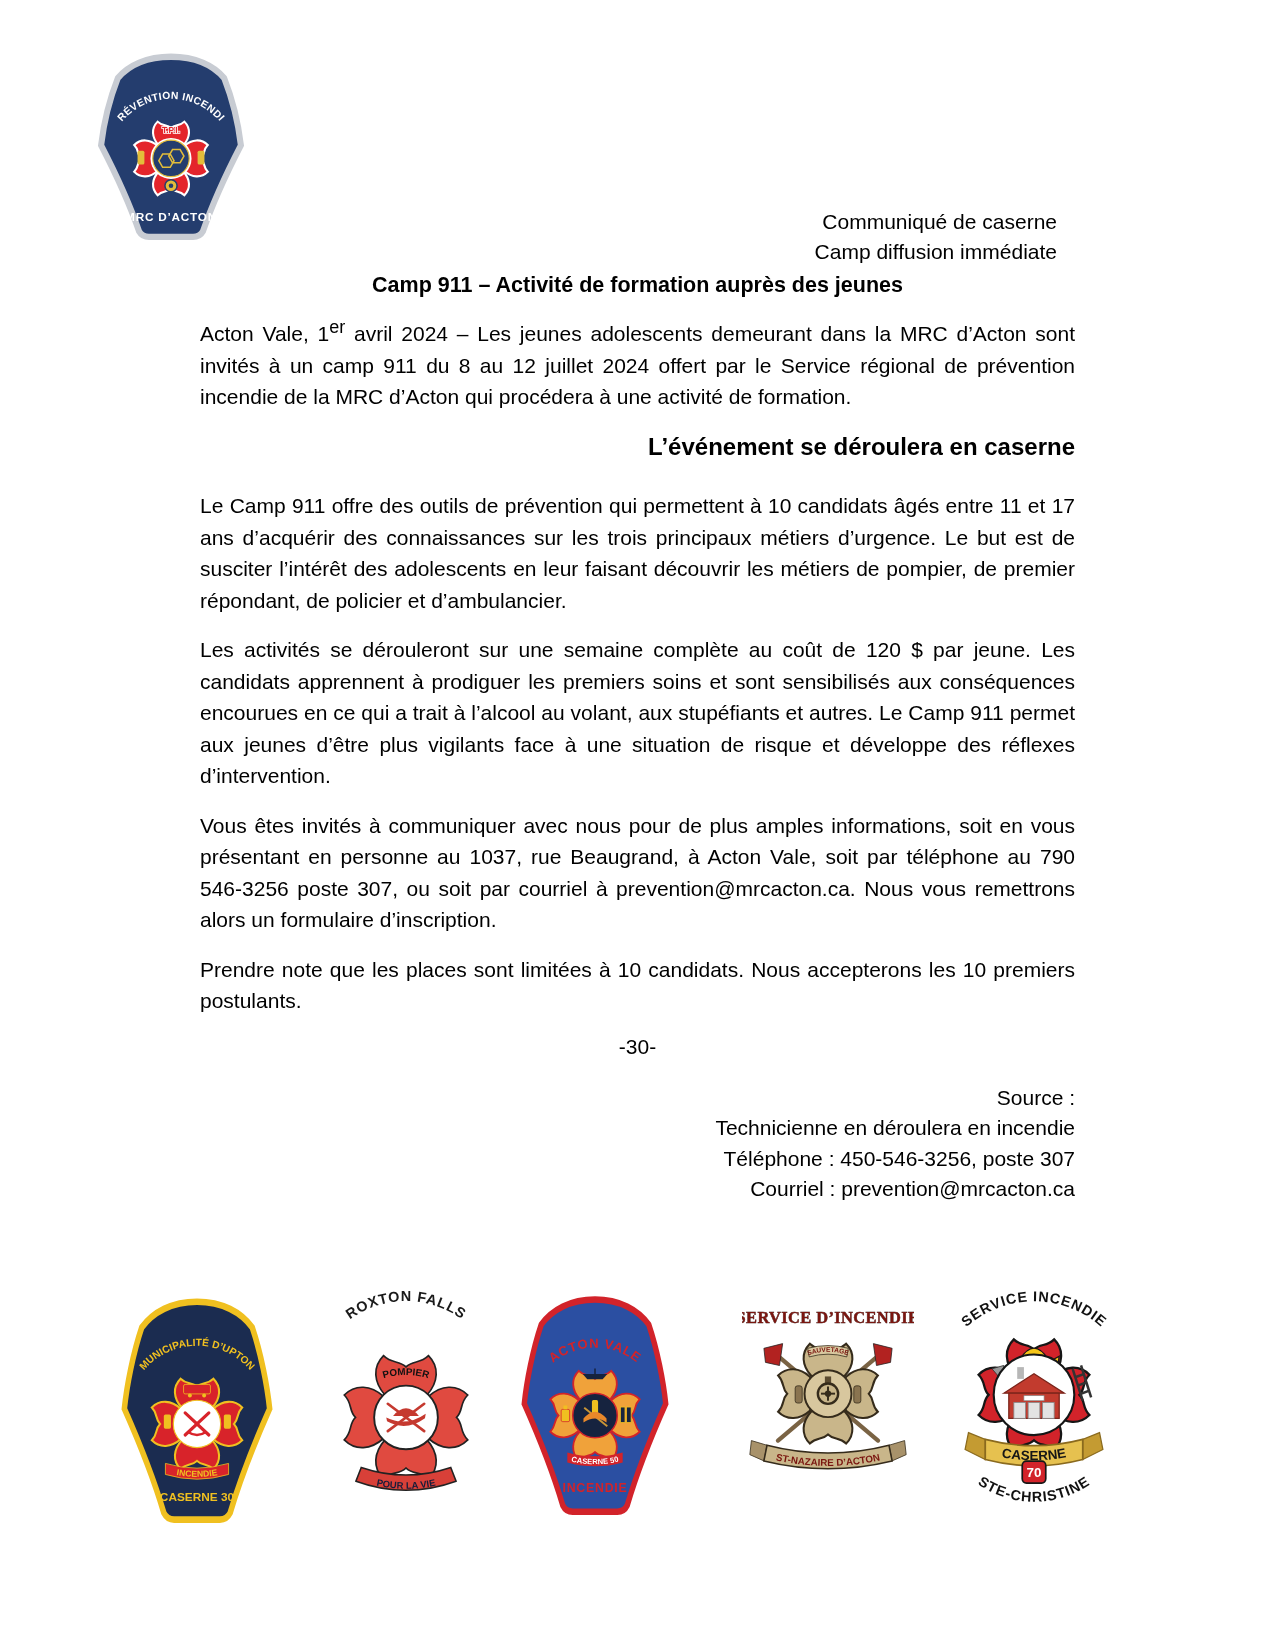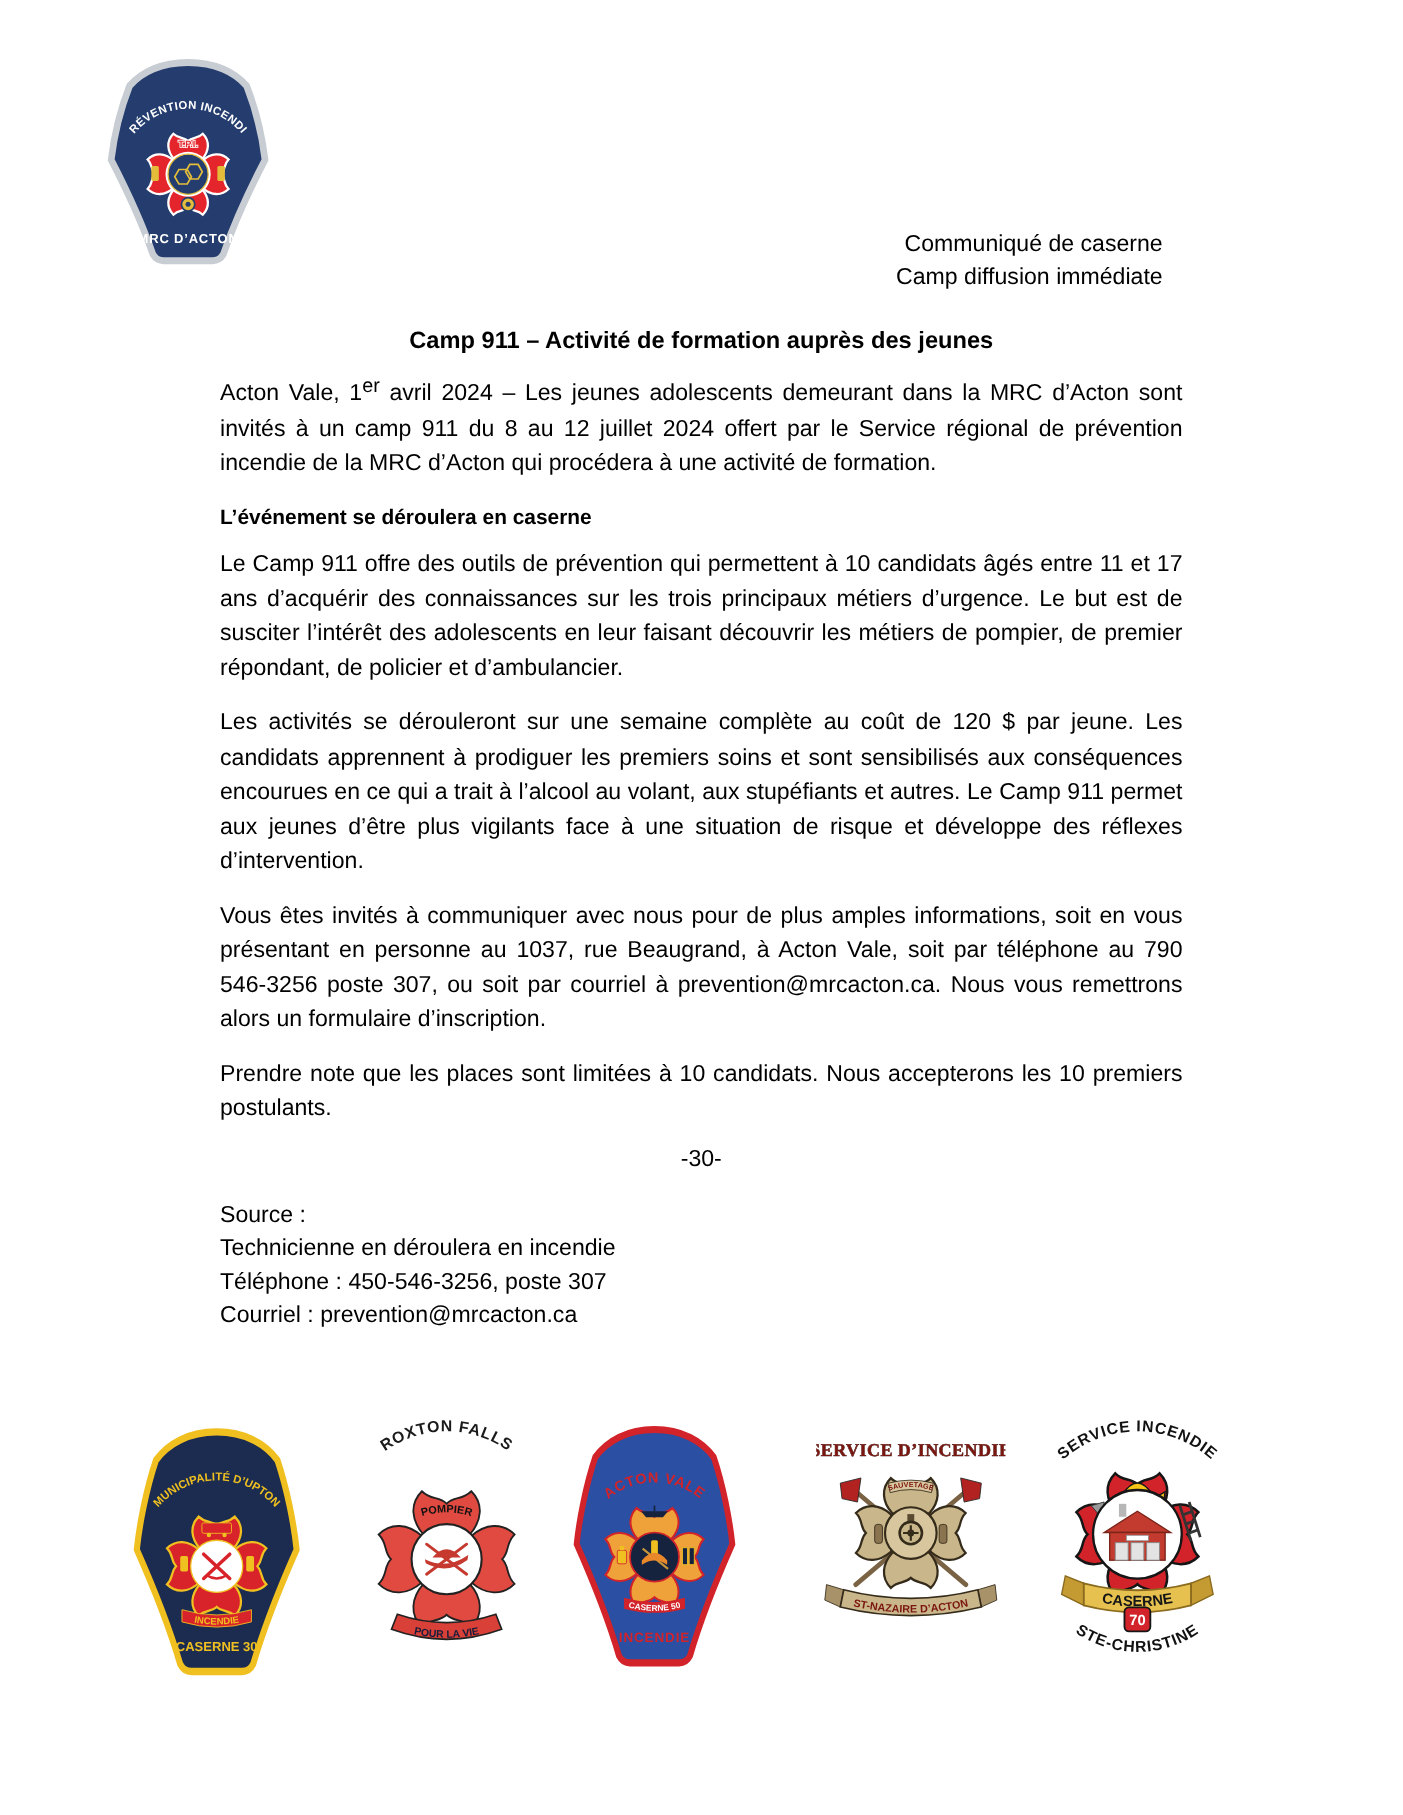--- a/index.html
+++ b/index.html
@@ -2,28 +2,28 @@
 <html lang="fr"><head>
 <meta charset="utf-8">
 <style>
   html,body{margin:0;padding:0;background:#ffffff;}
   .page{position:relative;width:1275px;height:1650px;background:#fff;
         font-family:"Liberation Sans",sans-serif;color:#000;overflow:hidden;}
   .tpi-badge{position:absolute;left:95px;top:52px;width:152px;height:190px;}
   .tpi-badge svg{width:100%;height:100%;display:block;}
   .press-header{position:absolute;top:207px;right:218px;text-align:right;
                 font-size:21px;line-height:30px;}
-  .content{position:absolute;left:200px;top:296px;width:875px;}
+  .content{position:absolute;left:200px;top:272px;width:875px;}
   .title{font-size:21.5px;font-weight:bold;text-align:center;margin:0 0 20px;line-height:26px;}
   .para{font-size:21px;line-height:31.5px;text-align:justify;margin:0 0 18px;}
   .para.gap-top{margin-top:12px;}
-  .heading{font-size:19px;font-weight:bold;margin:0 0 11px;line-height:31.5px;text-align:left;}
+  .heading{font-size:24px;font-weight:bold;margin:0 0 28px;line-height:31.5px;text-align:right;}
   .sup{font-size:18px;vertical-align:super;line-height:0;}
   .endmark{text-align:center;font-size:21px;margin:14px 0 24px;}
-  .source-block{font-size:21px;line-height:30.5px;text-align:left;}
+  .source-block{font-size:21px;line-height:30.5px;text-align:right;margin-left:21px;}
   .badge{position:absolute;}
   .badge svg{width:100%;height:100%;display:block;}
   .badge-upton{left:118px;top:1296px;width:158px;height:229px;}
   .badge-roxton{left:330px;top:1290px;width:152px;height:220px;}
   .badge-actonvale{left:518px;top:1294px;width:154px;height:223px;}
   .badge-stnazaire{left:742px;top:1298px;width:172px;height:196px;}
   .badge-stechristine{left:950px;top:1268px;width:168px;height:252px;}
   svg text{user-select:none;}
 </style>
 </head>

